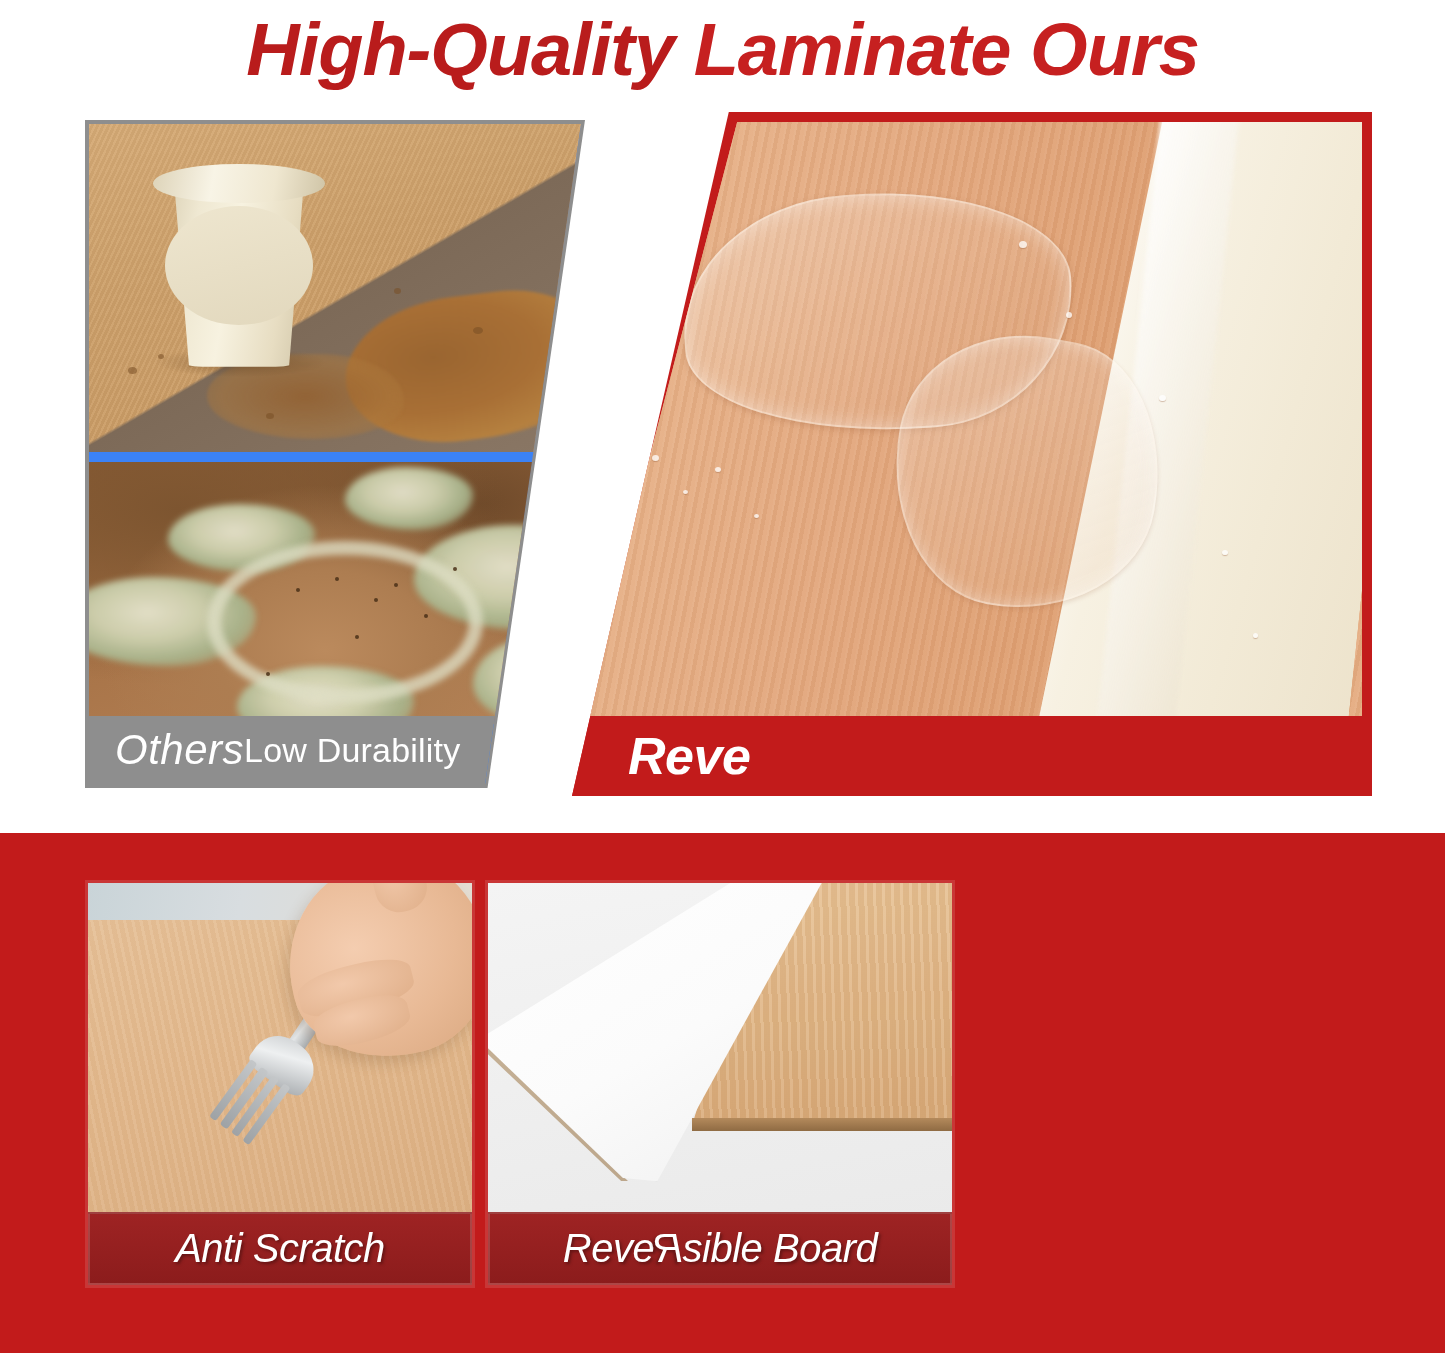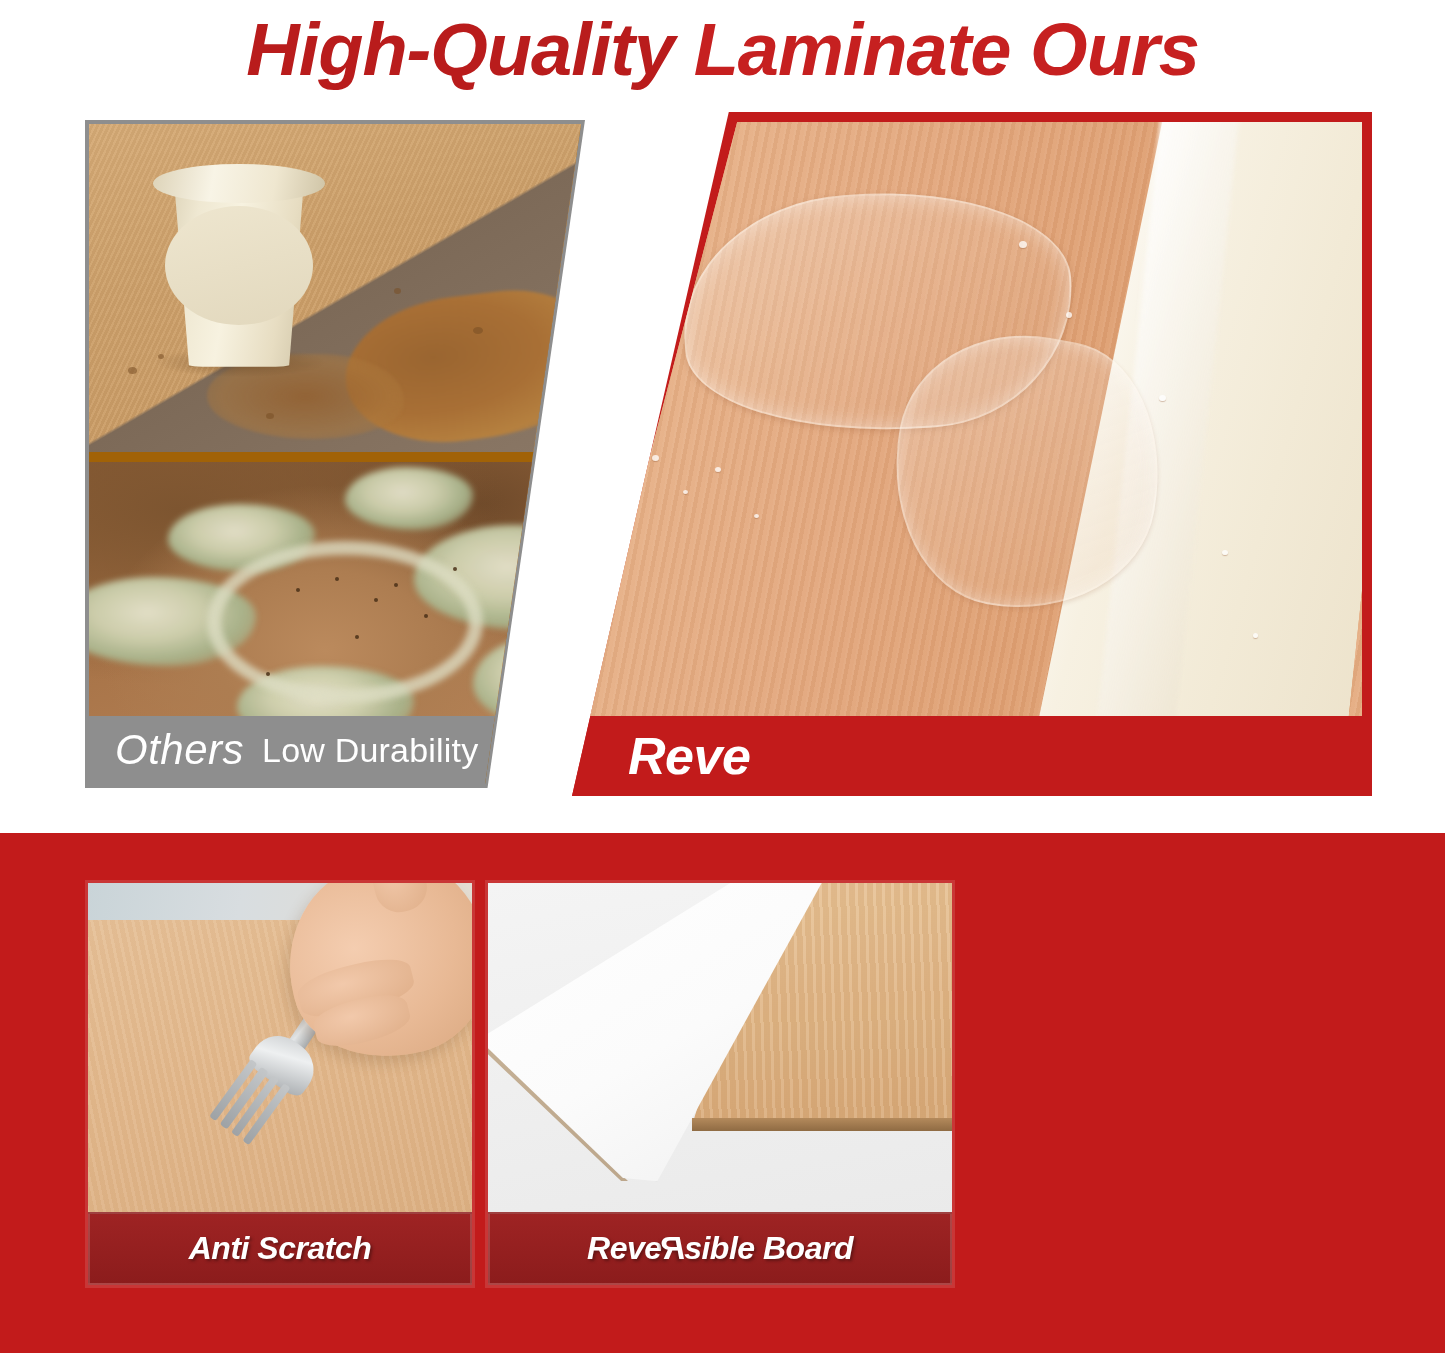--- a/index.html
+++ b/index.html
@@ -27,21 +27,21 @@
 
   
   .others-wrap {
     position:absolute; left:85px; top:16px; width:500px; height:668px;
     background:#8E8E8E;
     -webkit-clip-path: polygon(0 0, 100% 0, 80.5% 100%, 0 100%);
     clip-path: polygon(0 0, 100% 0, 80.5% 100%, 0 100%);
   }
   .others-inner {
     position:absolute; left:4px; top:4px; right:4px; bottom:4px;
-    background:#a16207;
+    background:#3b82f6;
     -webkit-clip-path: polygon(0 0, 100% 0, 80.5% 100%, 0 100%);
     clip-path: polygon(0 0, 100% 0, 80.5% 100%, 0 100%);
   }
   .photo-spill, .photo-mold {
     position:absolute; left:0; width:100%; overflow:hidden;
   }
   .photo-spill { top:0; height:328px; }
   .photo-mold  { top:338px; height:262px; }
 
   
@@ -118,21 +118,21 @@
 
   .others-label {
     position:absolute; left:0; bottom:0; width:100%; height:68px;
     background:#8E8E8E; display:flex; align-items:center;
     padding-left:26px; white-space:nowrap;
   }
   .lbl-strong-others {
     color:#fff; font-size:42px; font-style:italic; font-weight:500; letter-spacing:.5px;
   }
   .lbl-sub-others {
-    color:#fff; font-size:34px; font-weight:400; margin-left:18px; letter-spacing:.2px;
+    color:#fff; font-size:34px; font-weight:400; letter-spacing:.2px;
   }
 
   
   .ours-wrap {
     position:absolute; left:572px; top:8px; width:800px; height:684px;
     background:#C21B1B;
     -webkit-clip-path: polygon(19.6% 0, 100% 0, 100% 100%, 0 100%);
     clip-path: polygon(19.6% 0, 100% 0, 100% 100%, 0 100%);
   }
   .ours-inner {
@@ -215,21 +215,21 @@
   .feat-2 { left:485px; width:470px; }
   .feat-3 { left:965px; width:390px; }
   .feat-photo { position:absolute; left:0; top:0; width:100%; height:335px; overflow:hidden; }
   .feat-cap {
     position:absolute; left:0; bottom:0; width:100%; height:73px;
     background:linear-gradient(180deg,#9E2323 0%,#8C1C1C 100%);
     display:flex; align-items:center; justify-content:center;
     border:2px solid rgba(255,255,255,.16);
   }
   .feat-cap span {
-    color:#fff; font-size:32px; font-weight:bold; font-style:italic;
+    color:#fff; font-size:40px; font-weight:normal; font-style:italic;
     letter-spacing:-.5px; white-space:nowrap;
     text-shadow:2px 2px 3px rgba(60,12,12,.55);
   }
   .rev-r { display:inline-block; transform:scaleX(-1); }
 
   
   .wood-pale {
     position:absolute; inset:0;
     background:
       repeating-linear-gradient(78deg, rgba(255,255,255,.06) 0 3px, rgba(170,120,70,.06) 3px 8px),

